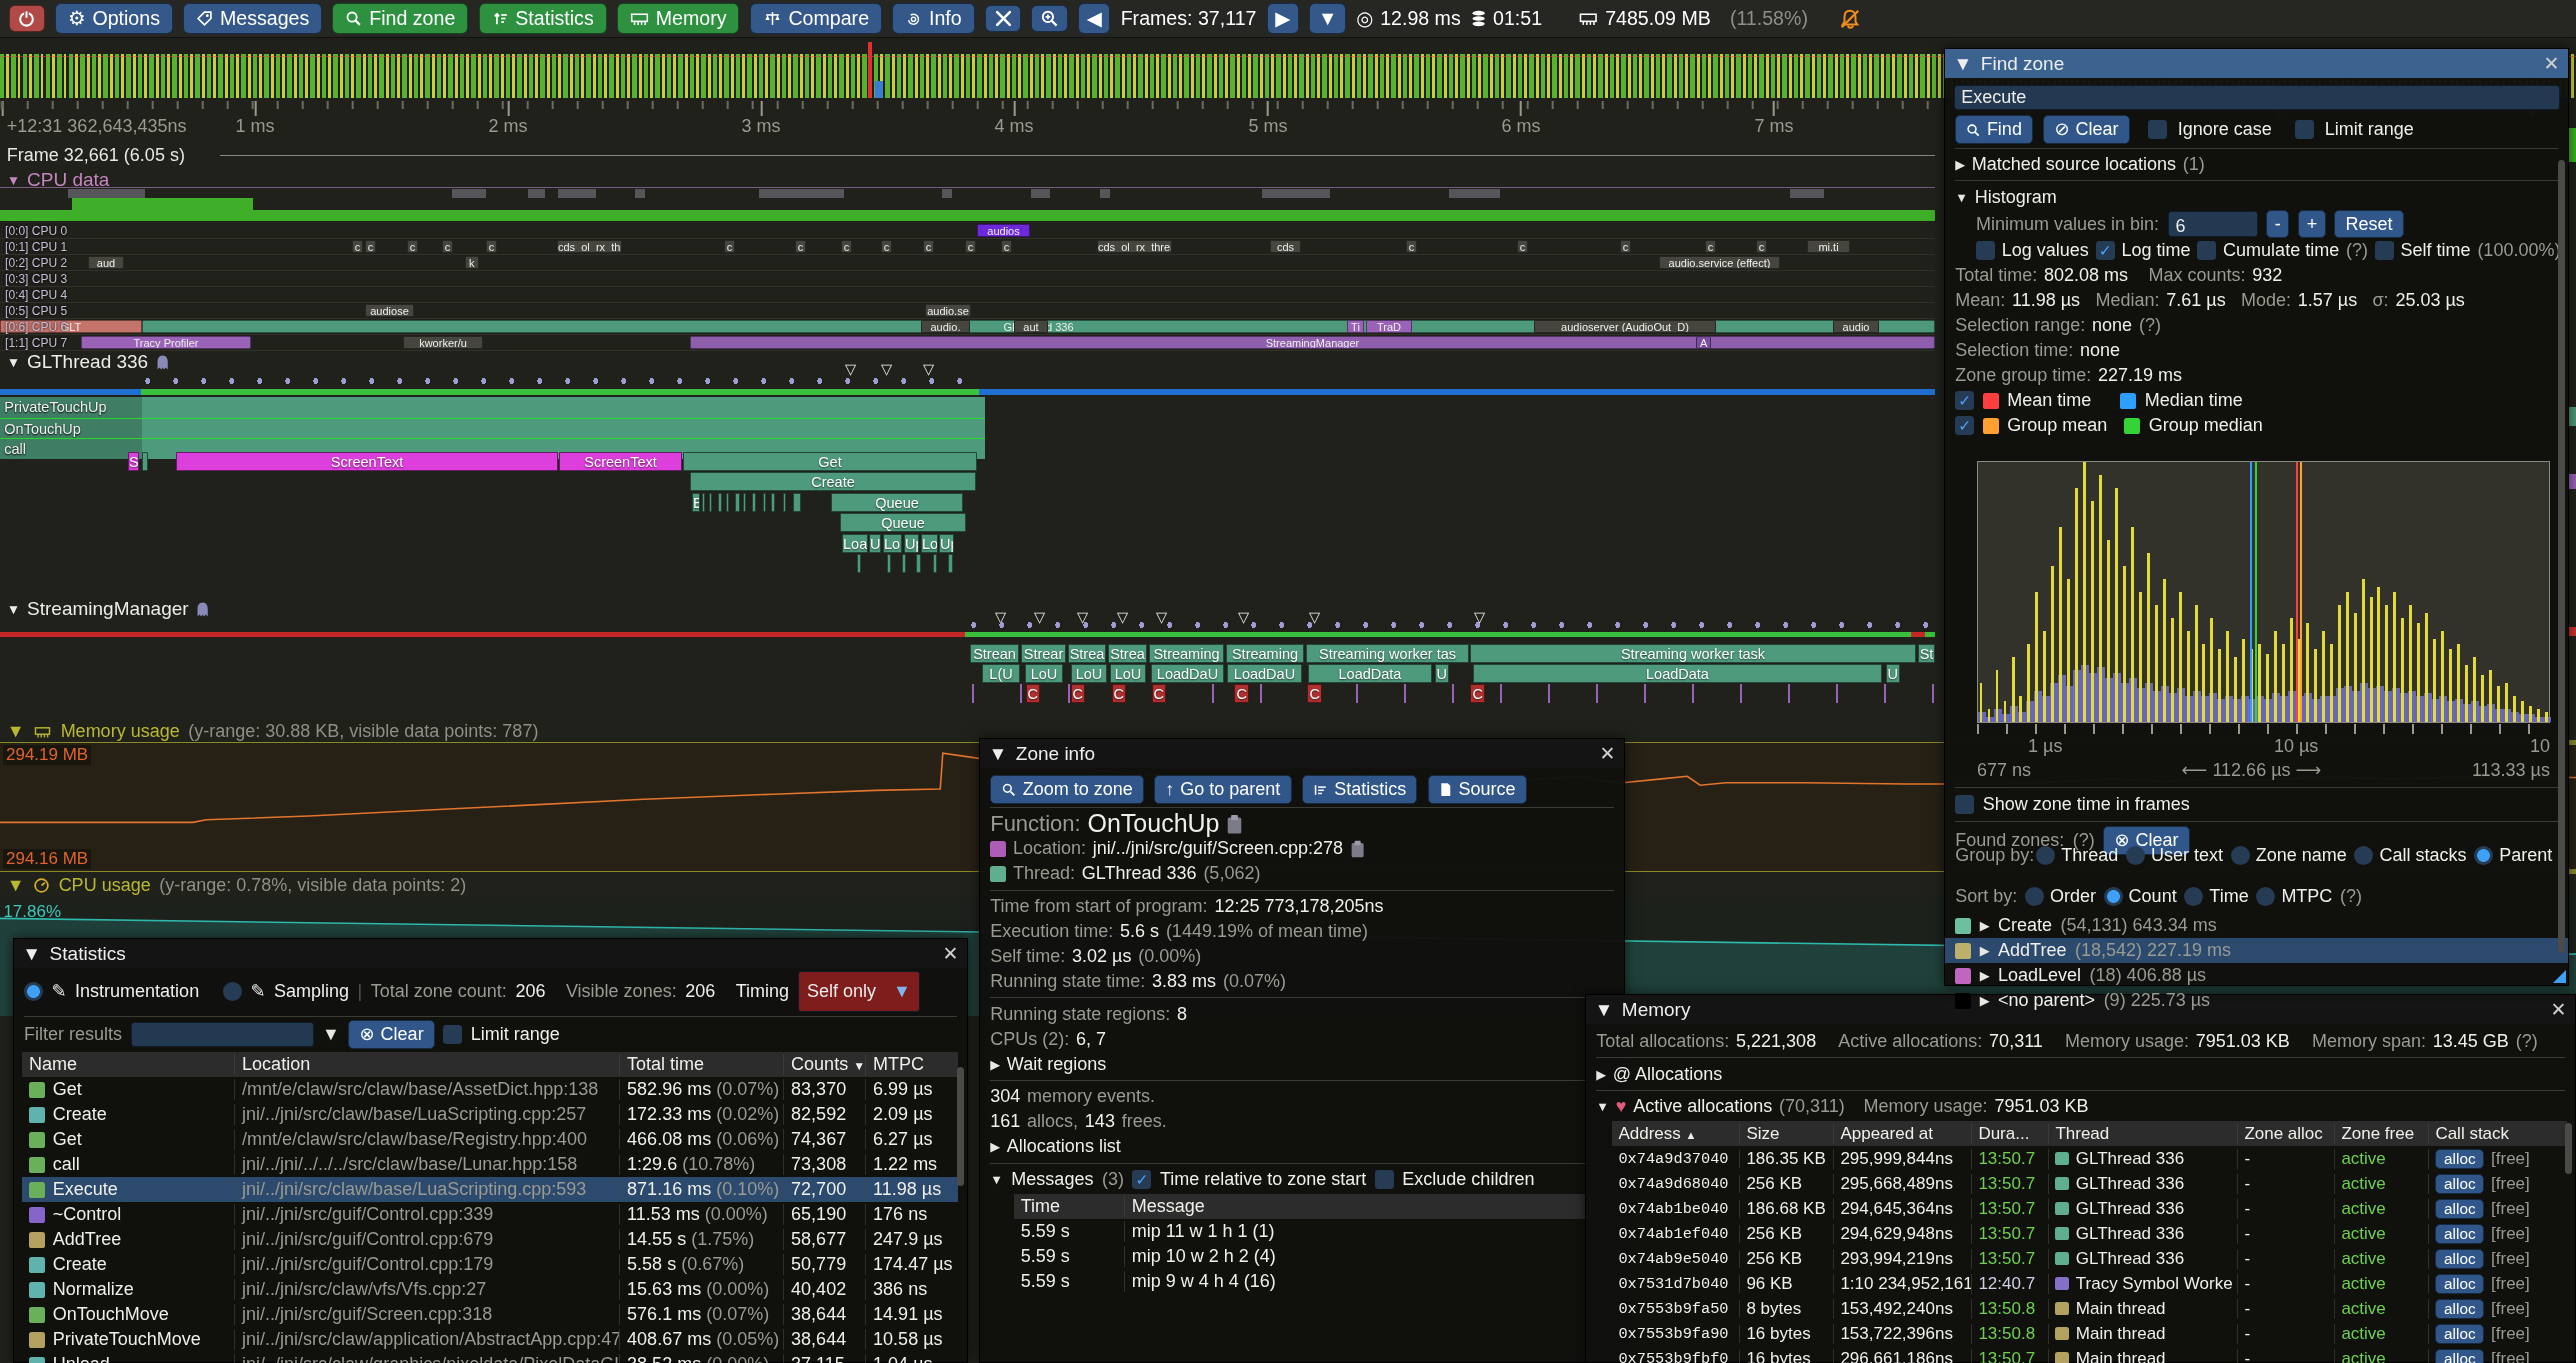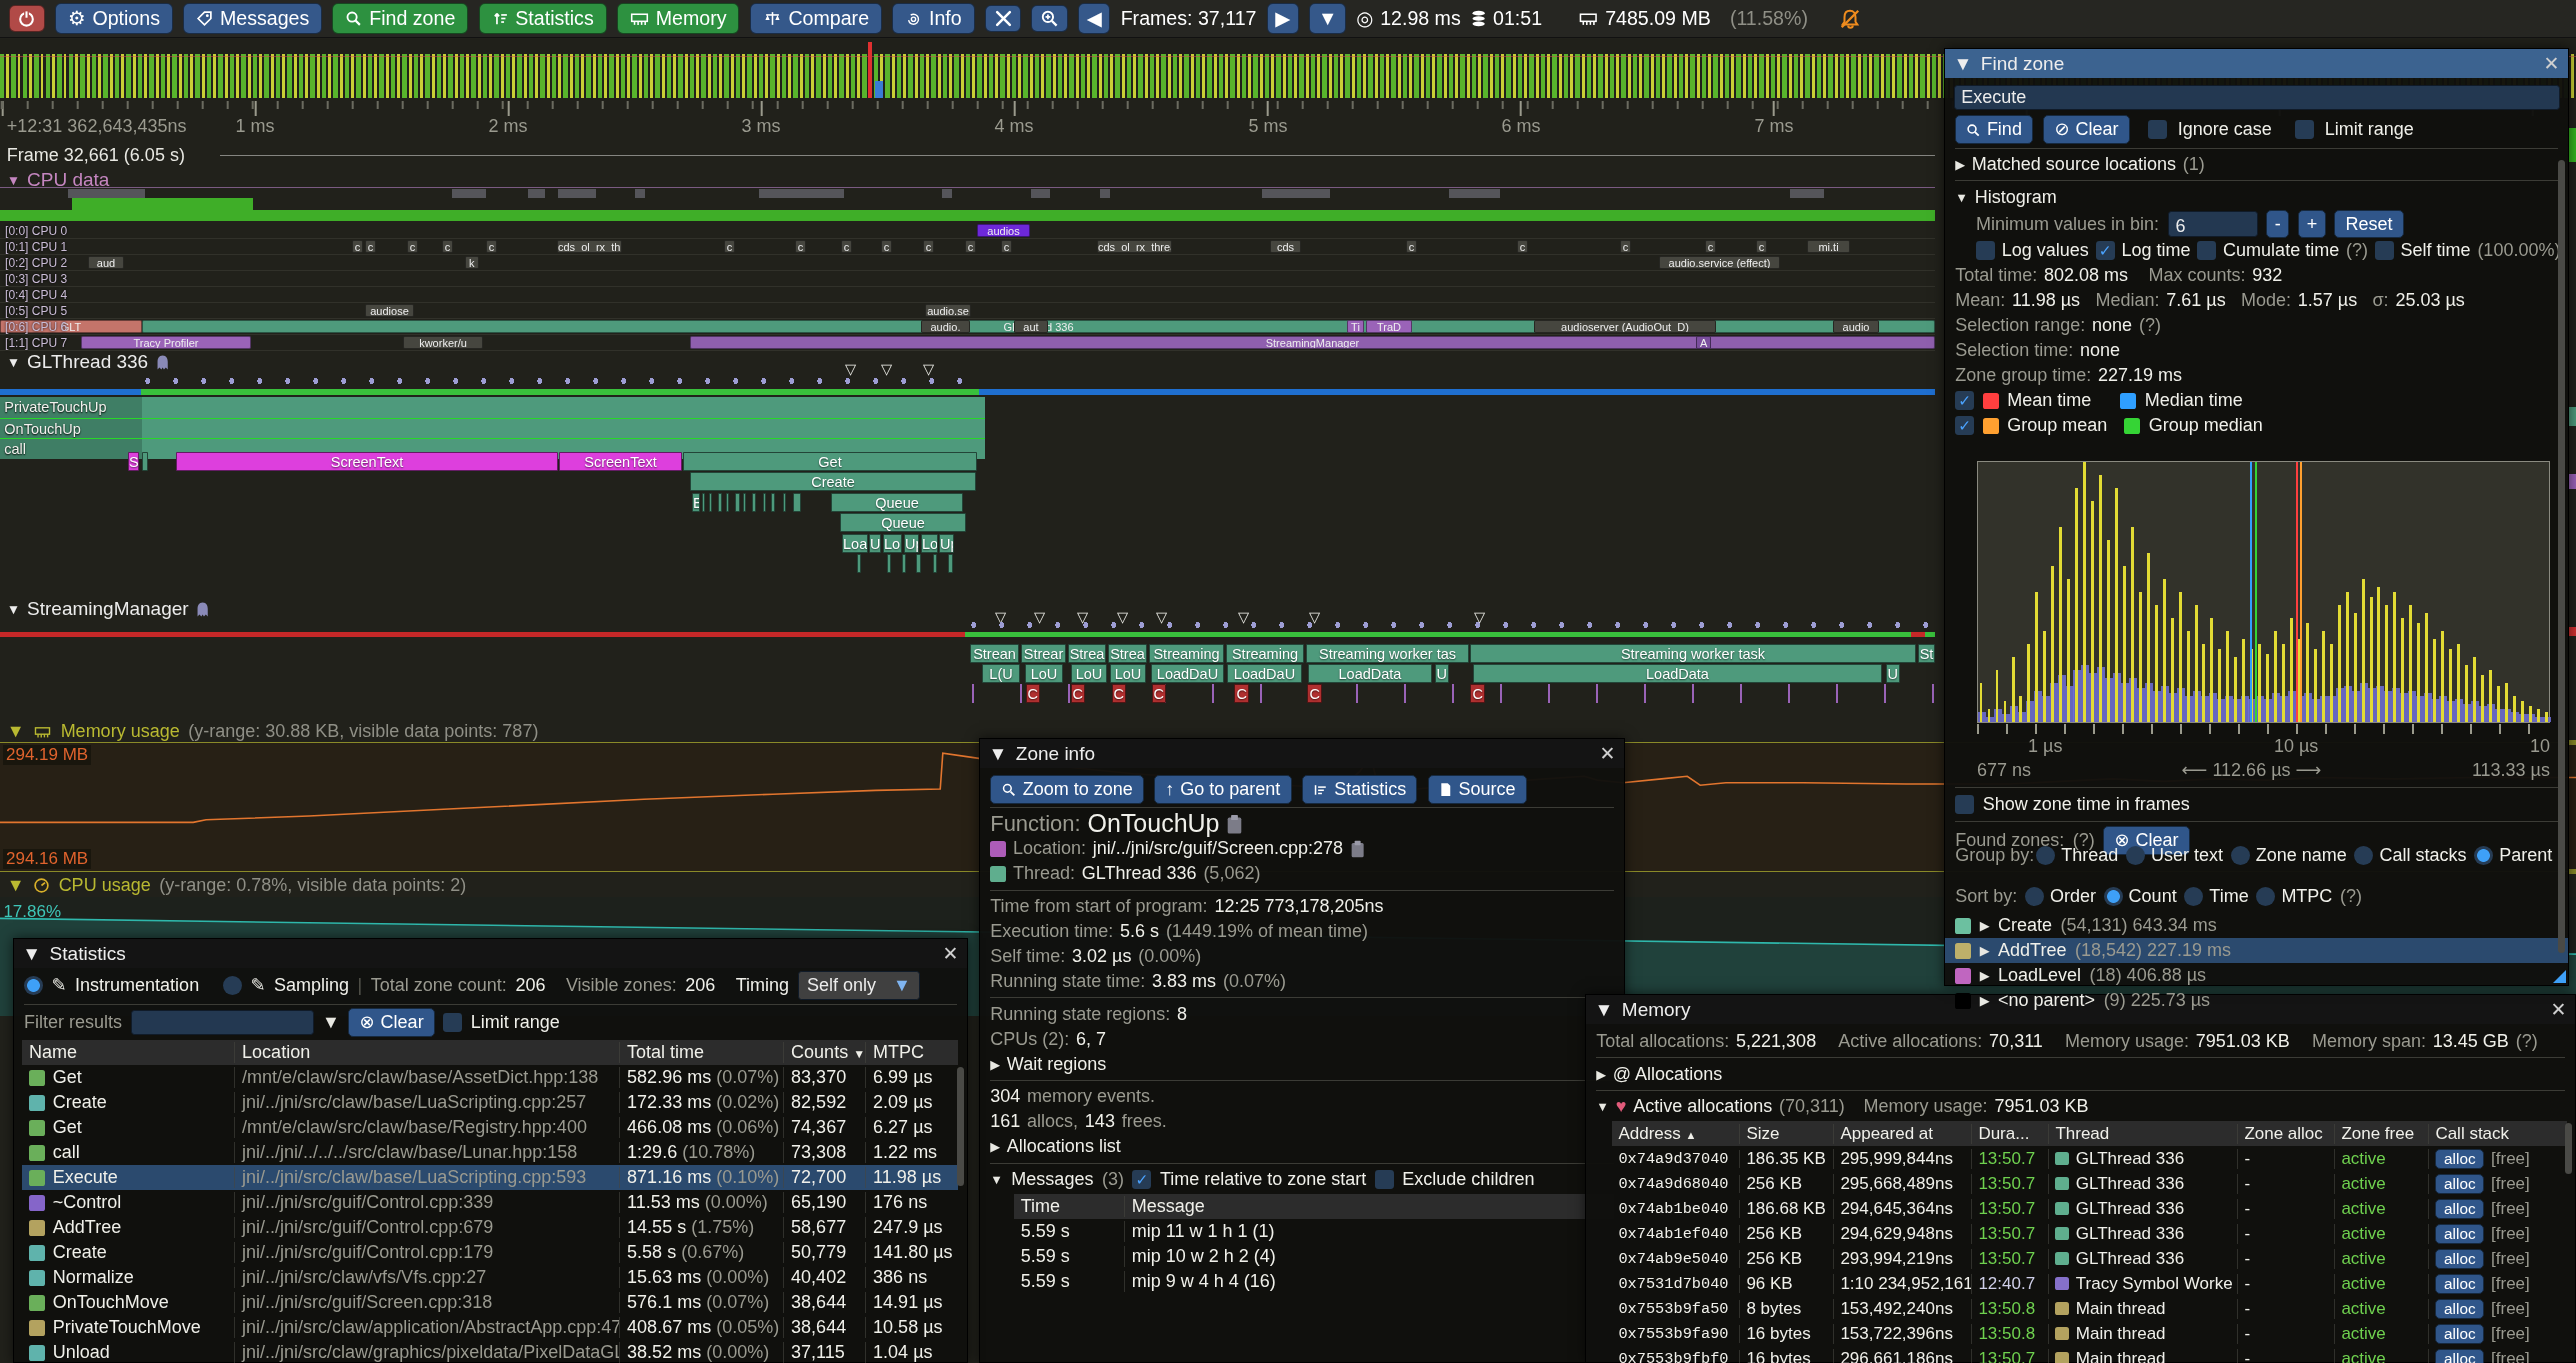--- a/index.html
+++ b/index.html
@@ -76,22 +76,22 @@
   .sep{height:0.9px;background:#3c3c36;margin:3.4px 10.2px}
   .bb{display:inline-flex;align-items:center;gap:6px;background:#30568a;color:#fff;border-radius:5.1px;
     padding:0.9px 10.2px;font-size:18px;border:0.9px solid #16293f;cursor:pointer;white-space:nowrap}
   .cb{width:19px;height:19px;min-width:19px;background:#263c55;border-radius:3.4px;display:inline-block;
     text-align:center;line-height:19px;font-size:15.3px;color:#4ba3ff;cursor:pointer}
   .rd{width:19px;height:19px;min-width:19px;border-radius:50%;background:#263c55;display:inline-block;cursor:pointer}
   .rd.on{background:radial-gradient(circle,#3ea0f7 0 6px,#263c55 6.8px)}
   .sq{width:16px;height:16px;min-width:16px;border-radius:2.6px;display:inline-block}
   .inp{background:#233851;border:0.9px solid #101b29;border-radius:3.4px;color:#ececec;font-size:18px;
     font-family:"Liberation Sans",sans-serif;padding:1.7px 6.8px;height:25.6px}
-  .ddown{background:#404040;border:0.9px solid #101b29;border-radius:3.4px;color:#ececec;font-size:18px;
-    display:inline-flex;align-items:center;gap:17px;padding:1.7px 8.5px;height:29px;cursor:pointer}
+  .ddown{background:#7f1d1d;border:0.9px solid #101b29;border-radius:3.4px;color:#ececec;font-size:18px;
+    display:inline-flex;align-items:center;gap:17px;padding:1.7px 8.5px;height:41px;cursor:pointer}
   .thdr{background:#2c2c2c;color:#f0f0ea}
   .grid-row{display:grid;align-items:center;height:25px;font-size:18px;white-space:nowrap}
   .grid-row>div{padding:0 6.8px;overflow:hidden;border-right:0.9px solid rgba(70,70,64,.6)}
   .grid-row>div:last-child{border-right:none}
   .stat-grid{grid-template-columns:213px 385px 164px 82px 1fr}
   .mem-grid{grid-template-columns:128px 94px 138px 77px 189px 97px 94px 1fr}
   .sel{background:#2b4a6e}
   .scroll{position:absolute;width:7.7px;border-radius:4.3px;background:#4a4a46}
   .grip{position:absolute;right:1.7px;bottom:1.7px;width:0;height:0;border-style:solid;
     border-width:0 0 13.6px 13.6px;border-color:transparent transparent #3ea0f7 transparent}
@@ -695,21 +695,21 @@
         <div class="val">247.9 µs</div>
       </div>
       <div class="grid-row stat-grid">
         <div style="display:flex;align-items:center;gap:7.7px">
           <span class="sq" style="background: rgb(95, 179, 172);"></span>
           <span class="val">Create</span>
         </div>
         <div class="lbl">jni/../jni/src/guif/Control.cpp:179</div>
         <div><span class="val">5.58 s</span> <span class="lbl">(0.67%)</span></div>
         <div class="val">50,779</div>
-        <div class="val">141.80 µs</div>
+        <div class="val">174.47 µs</div>
       </div>
       <div class="grid-row stat-grid">
         <div style="display:flex;align-items:center;gap:7.7px">
           <span class="sq" style="background: rgb(95, 179, 172);"></span>
           <span class="val">Normalize</span>
         </div>
         <div class="lbl">jni/../jni/src/claw/vfs/Vfs.cpp:27</div>
         <div><span class="val">15.63 ms</span> <span class="lbl">(0.00%)</span></div>
         <div class="val">40,402</div>
         <div class="val">386 ns</div>

